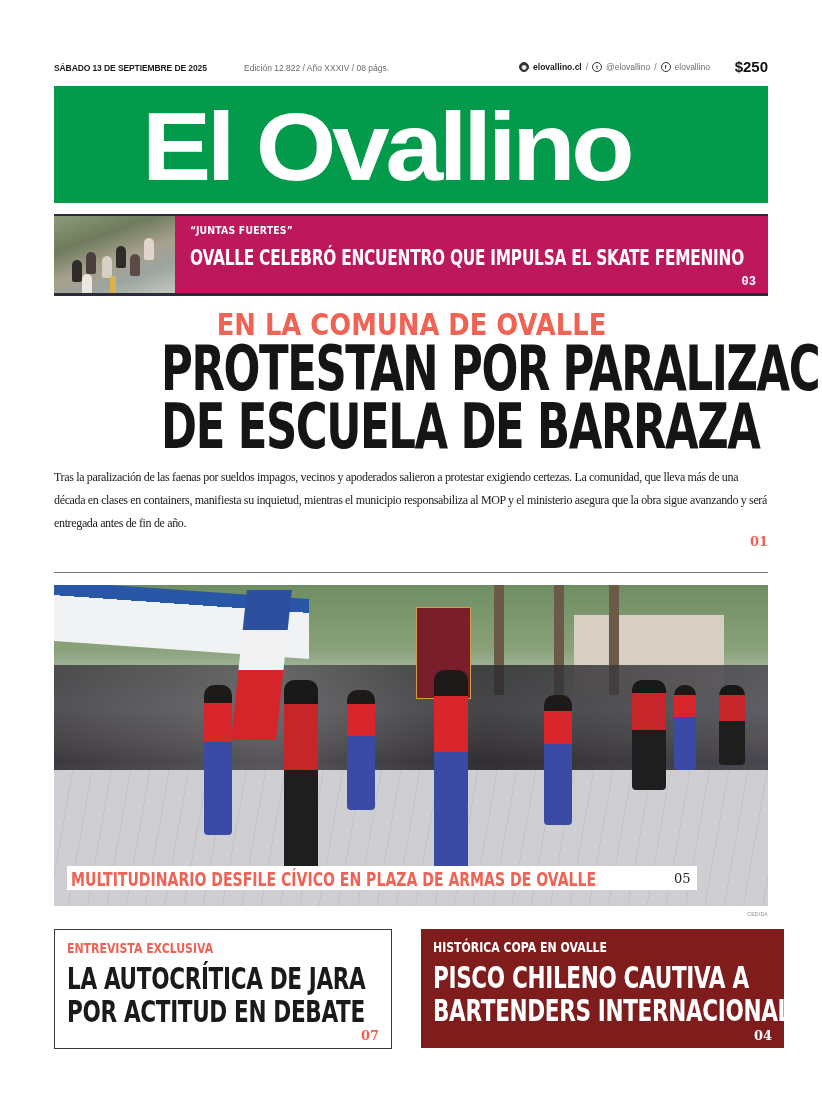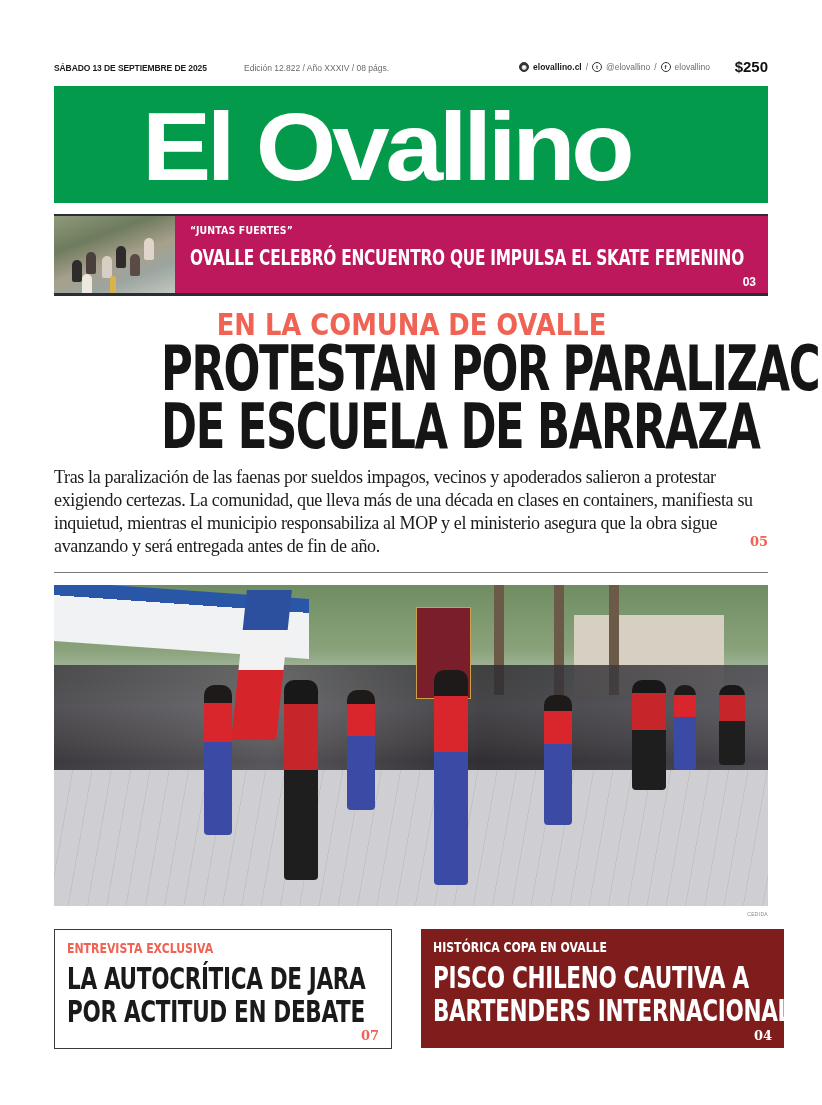--- a/index.html
+++ b/index.html
@@ -16,28 +16,28 @@
   .topbar .price { position: absolute; right: 0; top: -2px; font-size: 15px; font-weight: 700; color: #111; margin-left: 11px; }
 
   .masthead { position: absolute; left: 54px; top: 86px; width: 714px; height: 117px; background: #049a4b; display: flex; align-items: center; justify-content: center; }
   .masthead .logo { color: #fff; font-family: "Liberation Sans", sans-serif; font-weight: 700; font-size: 96px; letter-spacing: -4px; transform: scaleX(1.08); line-height: 1; margin-top: 4px; margin-left: -50px; }
 
   .teaser { position: absolute; left: 54px; top: 214px; width: 714px; height: 82px; background: #be185d; border-top: 2px solid #2b2b3a; border-bottom: 3px solid #2b2b3a; }
   .teaser .thumb { position: absolute; left: 0; top: 0; width: 121px; height: 77px; background: linear-gradient(160deg, #8f9a7b 0%, #6e7b5d 30%, #a7a08c 55%, #9ca5a0 75%, #c3c7bf 100%); overflow: hidden; }
   .teaser .thumb .p { position: absolute; width: 10px; height: 22px; border-radius: 5px 5px 2px 2px; background: #2f2b2a; }
   .teaser .kicker { position: absolute; left: 136px; top: 8px; font-family: "DejaVu Sans", sans-serif; font-weight: 700; font-size: 11px; color: #fff; letter-spacing: 0.2px; transform: scaleX(0.85); transform-origin: left; }
   .teaser .title { position: absolute; left: 136px; top: 30px; font-family: "DejaVu Sans", sans-serif; font-weight: 700; font-size: 21px; color: #fff; white-space: nowrap; transform: scaleX(0.73); transform-origin: left; letter-spacing: -0.3px; }
-  .teaser .page { position: absolute; right: 12px; bottom: 4px; font-family: Liberation Sans, sans-serif; font-size: 12px; color: #fff; font-weight: 700; }
+  .teaser .page { position: absolute; right: 12px; bottom: 4px; font-family: Liberation Mono, monospace; font-size: 12px; color: #fff; font-weight: 700; }
 
   .lead-kicker { position: absolute; left: 54px; top: 307px; width: 714px; text-align: center; font-family: "DejaVu Sans", sans-serif; font-weight: 700; font-size: 30px; color: #ef6254; }
   .lead-kicker span { display: inline-block; transform: scaleX(0.86); }
   .headline { position: absolute; left: 54px; top: 340px; width: 714px; text-align: center; font-family: "DejaVu Sans", sans-serif; font-weight: 700; color: #151515; line-height: 58px; font-size: 62px; }
   .headline .l { display: block; white-space: nowrap; transform: scaleX(0.7); letter-spacing: -2px; }
 
-  .lead-body { position: absolute; left: 54px; top: 466px; width: 714px; font-family: "Liberation Serif", serif; font-size: 18px; line-height: 23px; color: #1b1b1b; letter-spacing: -0.35px; }
+  .lead-body { position: absolute; left: 54px; top: 466px; width: 714px; font-family: "Liberation Serif", serif; font-size: 12px; line-height: 23px; color: #1b1b1b; letter-spacing: -0.35px; }
   .lead-page { position: absolute; right: 54px; top: 534px; font-family: "DejaVu Serif", serif; font-weight: 700; color: #ef6254; font-size: 13px; }
   .rule { position: absolute; left: 54px; top: 572px; width: 714px; height: 1px; background: #777; }
 
   .photo { position: absolute; left: 54px; top: 585px; width: 714px; height: 321px; overflow: hidden;
     background: linear-gradient(180deg, #6f8d62 0%, #8aa27a 20%, #cfd6dc 38%, #8f8a86 48%, #3e3b41 55%, #c4c3c6 70%, #d8d7d9 100%); }
   .photo .canopy { position: absolute; left: 0; top: 5px; width: 255px; height: 60px; background: linear-gradient(180deg,#2a56a8 0 14px,#f1f2f4 14px 100%); transform: skewY(4deg); }
   .photo .crowd { position: absolute; left: 0; top: 80px; width: 714px; height: 120px; background: linear-gradient(90deg,#3d3a3f 0%,#5c5a5e 30%,#2e2c30 60%,#4b4950 100%); opacity: 0.85; }
   .photo .street { position: absolute; left: 0; top: 185px; width: 714px; height: 136px; background: repeating-linear-gradient(100deg, #cfcfd3 0 18px, #c2c2c7 18px 19px), #cacacf; }
   .photo .bldg { position: absolute; left: 520px; top: 30px; width: 150px; height: 80px; background: #d8cfc3; }
   .photo .palm { position: absolute; top: 0; width: 10px; height: 110px; background: #6b5a48; }
@@ -98,41 +98,45 @@
   <span class="title">OVALLE CELEBRÓ ENCUENTRO QUE IMPULSA EL SKATE FEMENINO</span>
   <span class="page">03</span>
 </div>
 
 <div class="lead-kicker"><span>EN LA COMUNA DE OVALLE</span></div>
 <h1 class="headline">
   <span class="l">PROTESTAN POR PARALIZACIÓN</span>
   <span class="l">DE ESCUELA DE BARRAZA</span>
 </h1>
 <p class="lead-body">Tras la paralización de las faenas por sueldos impagos, vecinos y apoderados salieron a protestar exigiendo certezas. La comunidad, que lleva más de una década en clases en containers, manifiesta su inquietud, mientras el municipio responsabiliza al MOP y el ministerio asegura que la obra sigue avanzando y será entregada antes de fin de año.</p>
-<span class="lead-page">05</span>
+<span class="lead-page">01</span>
 <div class="rule"></div>
 
 <div class="photo">
   <div class="canopy"></div>
   <div class="bldg"></div>
   <div class="palm" style="left:440px;"></div>
   <div class="palm" style="left:500px;"></div>
   <div class="palm" style="left:555px;"></div>
   <div class="crowd"></div>
   <div class="street"></div>
   <div class="flag"></div>
   <div class="banner"></div>
   <div class="dancer" style="left:150px;top:100px;height:150px;"></div>
   <div class="man" style="left:230px;top:95px;height:200px;"></div>
   <div class="dancer" style="left:293px;top:105px;height:120px;"></div>
   <div class="dancer" style="left:380px;top:85px;height:215px;width:34px;"></div>
   <div class="dancer" style="left:490px;top:110px;height:130px;"></div>
   <div class="man" style="left:578px;top:95px;height:110px;"></div>
   <div class="dancer" style="left:620px;top:100px;height:85px;width:22px;"></div>
   <div class="man" style="left:665px;top:100px;height:80px;width:26px;"></div>
+  <div class="caption">
+    <span class="t">MULTITUDINARIO DESFILE CÍVICO EN PLAZA DE ARMAS DE OVALLE</span>
+    <span class="p">05</span>
+  </div>
 </div>
 <span class="credit">CEDIDA</span>
 
 <div class="box box-left">
   <span class="kick">ENTREVISTA EXCLUSIVA</span>
   <div class="ttl">
     <div>LA AUTOCRÍTICA DE JARA</div>
     <div>POR ACTITUD EN DEBATE</div>
   </div>
   <span class="pg">07</span>

